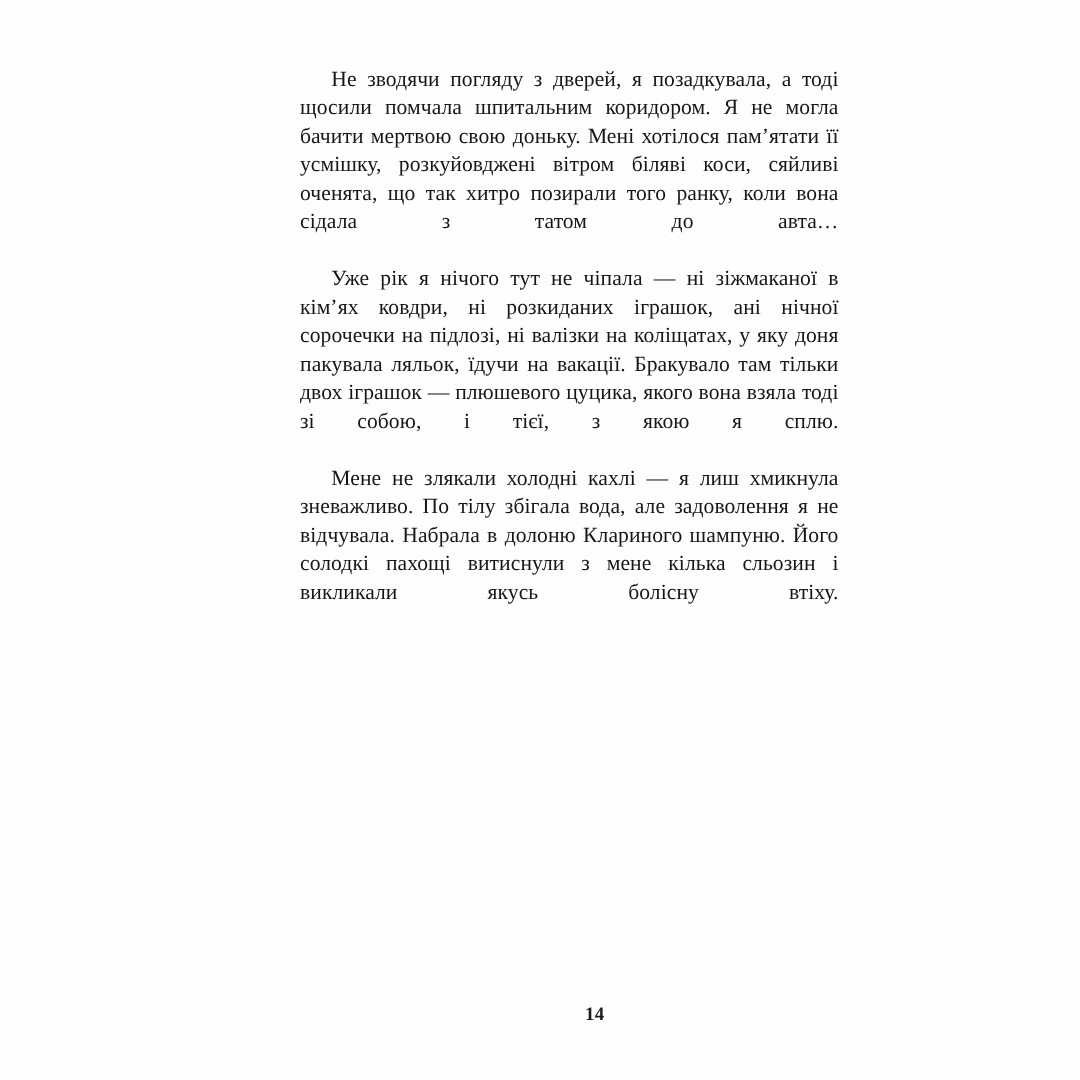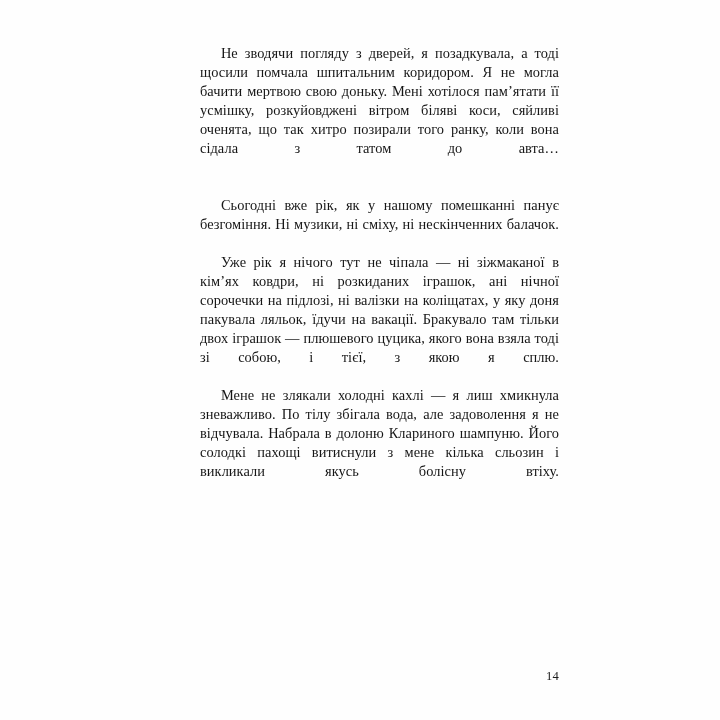--- a/index.html
+++ b/index.html
@@ -57,37 +57,37 @@
   }
 
   #folio {
     position: absolute;
     left: 200px;
     top: 668px;
     width: 359px;
     font-size: 12.6px;
     line-height: 16px;
     color: #1b1b1b;
-    text-align: right;
+    text-align: center;
     text-indent: 0;
     letter-spacing: 0.2px;
+    font-weight: bold;
   }
   #folio .folio-num {
     display: inline-block;
     margin-left: 34px;
   }
 </style>
 </head>
 <body style="background-color: rgb(254, 254, 254);">
 
 <div id="page" style="background-color: rgb(254, 254, 254); color: rgb(22, 22, 22);">
 
   <div id="textblock">
     <p class="para">Не зводячи погляду з дверей, я позадкувала, а тоді щосили помчала шпитальним коридором. Я не могла бачити мертвою свою доньку. Мені хотілося пам’ятати її усмішку, розкуйовджені вітром біляві коси, сяйливі оченята, що так хитро позирали того ранку, коли вона сідала з татом до авта…</p>
-    <p class="para gap-before">Сьогодні вже рік, як у нашому помешканні панує безгоміння. Ні музики, ні сміху, ні нескінченних балачок.</p>
     <p class="para">Уже рік я нічого тут не чіпала — ні зіжмаканої в кім’ях ковдри, ні розкиданих іграшок, ані нічної сорочечки на підлозі, ні валізки на коліщатах, у яку доня пакувала ляльок, їдучи на вакації. Бракувало там тільки двох іграшок — плюшевого цуцика, якого вона взяла тоді зі собою, і тієї, з якою я сплю.</p>
     <p class="para">Мене не злякали холодні кахлі — я лиш хмикнула зневажливо. По тілу збігала вода, але задоволення я не відчувала. Набрала в долоню Клариного шампуню. Його солодкі пахощі витиснули з мене кілька сльозин і викликали якусь болісну втіху.</p>
 
   </div>
 
   <div id="folio">
     <span class="folio-num">14</span>
   </div>
 
 </div>

